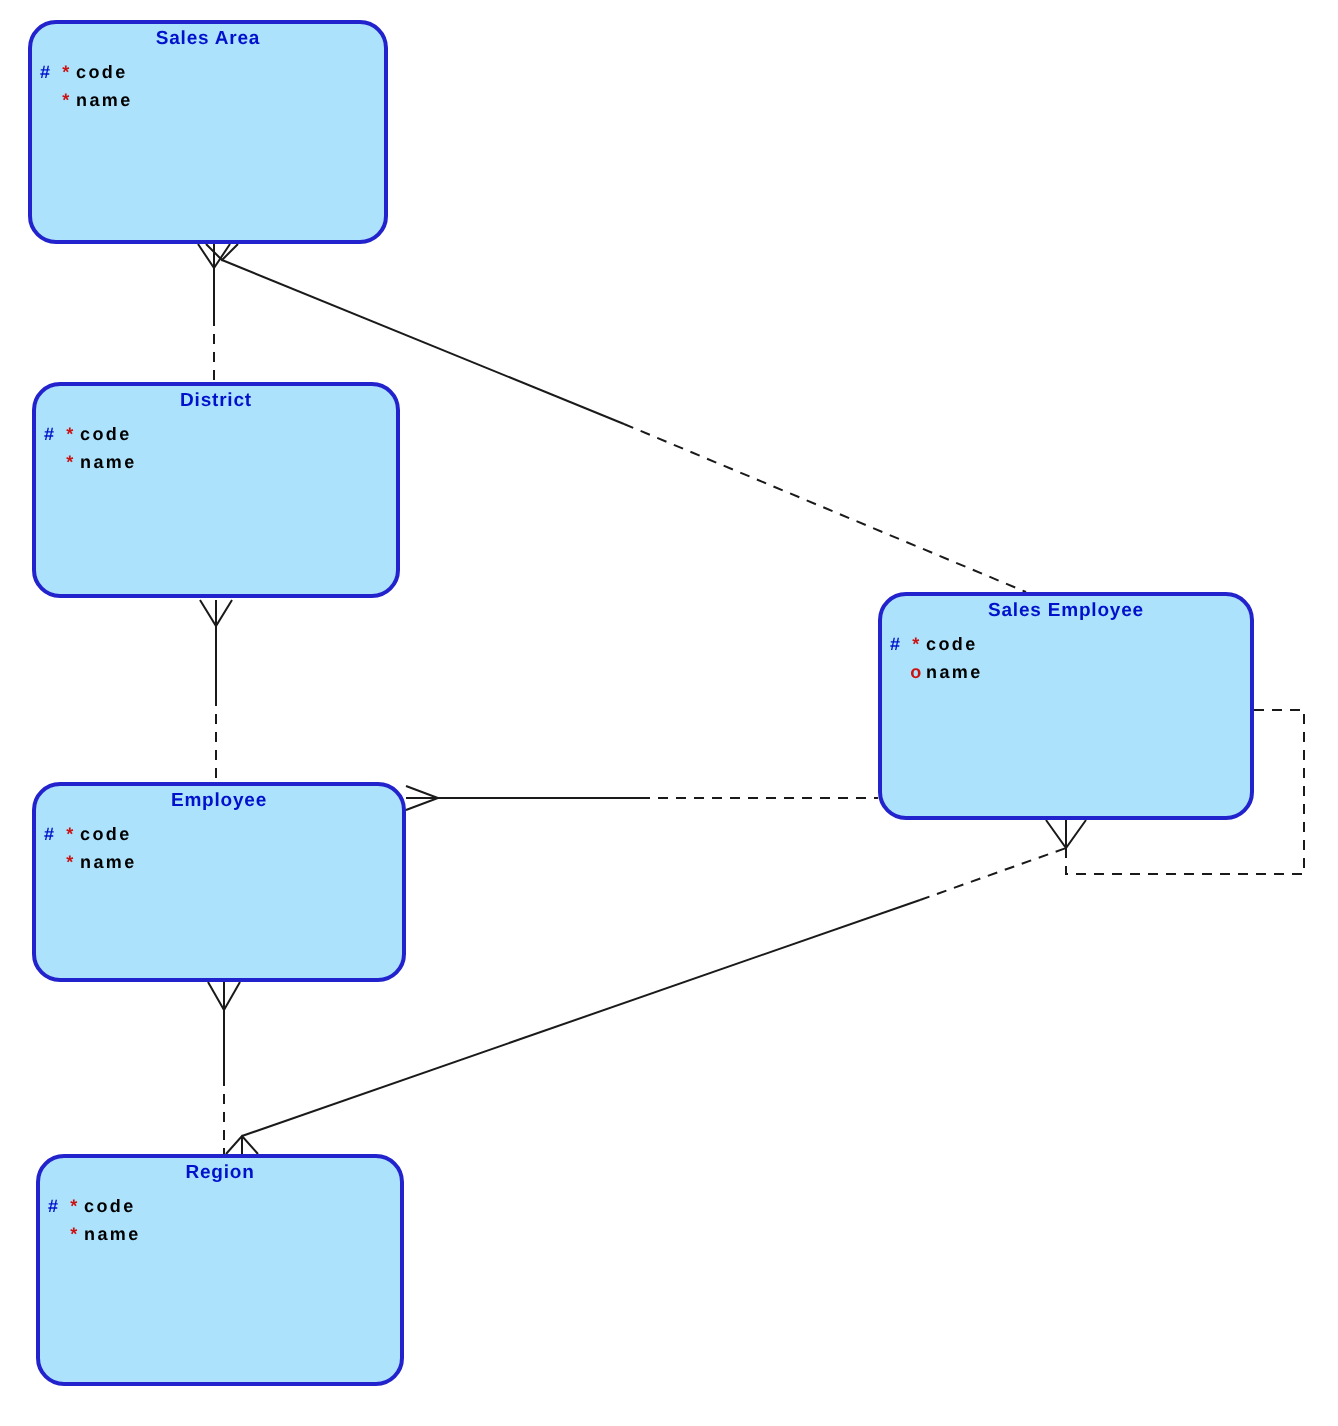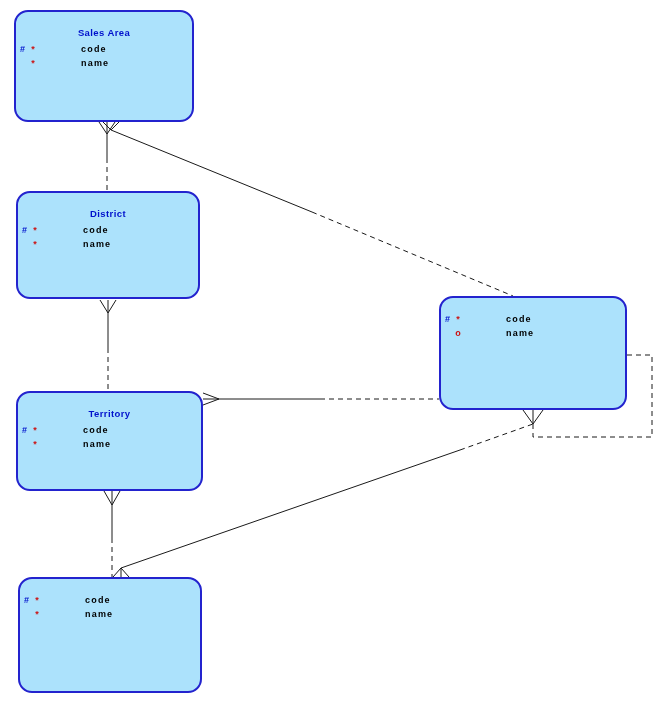--- a/index.html
+++ b/index.html
@@ -12,21 +12,21 @@
   }
   #connector-layer{
     position:absolute;left:0;top:0;width:669px;height:713px;
   }
   .entity{
     position:absolute;
     background:#ACE2FC;
     border:2px solid #2323CE;
     border-radius:14px;
     box-sizing:border-box;
-    padding-top:14px;
+    padding-top:1px;
   }
   .entity-title{
     text-align:center;
     color:#0011CC;
     font-size:9.5px;
     font-weight:bold;
     letter-spacing:0.4px;
     height:16px;
     line-height:13px;
   }
@@ -45,21 +45,20 @@
     color:#0011CC;
     text-align:left;
   }
   .attr-row .sym-req{
     width:9px;
     color:#CC1111;
     text-align:center;
   }
   .attr-row .attr-name{
     color:#000000;
-    margin-left:43px;
   }
   .conn{stroke:#1a1a1a;stroke-width:1;fill:none;}
   .conn.dashed{stroke-dasharray:5,4;}
 </style>
 </head>
 <body>
 
 <div id="canvas">
 
   <svg id="connector-layer" width="669" height="713" viewBox="0 0 669 713" xmlns="http://www.w3.org/2000/svg">
@@ -128,47 +127,49 @@
       <span class="attr-name">code</span>
     </div>
     <div class="attr-row">
       <span class="sym-hash"></span>
       <span class="sym-req">*</span>
       <span class="attr-name">name</span>
     </div>
   </div>
 
   <div class="entity" style="left:16px;top:391px;width:187px;height:100px;">
-    <div class="entity-title">Territory</div>
+    <div class="entity-title">Employee</div>
     <div class="attr-row">
       <span class="sym-hash">#</span>
       <span class="sym-req">*</span>
       <span class="attr-name">code</span>
     </div>
     <div class="attr-row">
       <span class="sym-hash"></span>
       <span class="sym-req">*</span>
       <span class="attr-name">name</span>
     </div>
   </div>
 
   <div class="entity" style="left:18px;top:577px;width:184px;height:116px;">
+    <div class="entity-title">Region</div>
     <div class="attr-row">
       <span class="sym-hash">#</span>
       <span class="sym-req">*</span>
       <span class="attr-name">code</span>
     </div>
     <div class="attr-row">
       <span class="sym-hash"></span>
       <span class="sym-req">*</span>
       <span class="attr-name">name</span>
     </div>
   </div>
 
   <div class="entity" style="left:439px;top:296px;width:188px;height:114px;">
+    <div class="entity-title">Sales Employee</div>
     <div class="attr-row">
       <span class="sym-hash">#</span>
       <span class="sym-req">*</span>
       <span class="attr-name">code</span>
     </div>
     <div class="attr-row">
       <span class="sym-hash"></span>
       <span class="sym-req">o</span>
       <span class="attr-name">name</span>
     </div>

